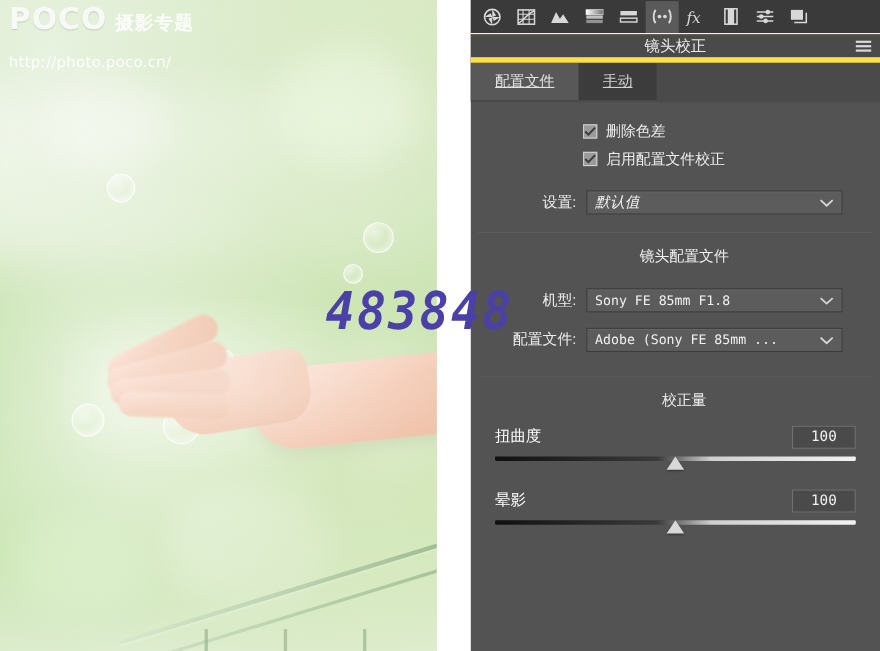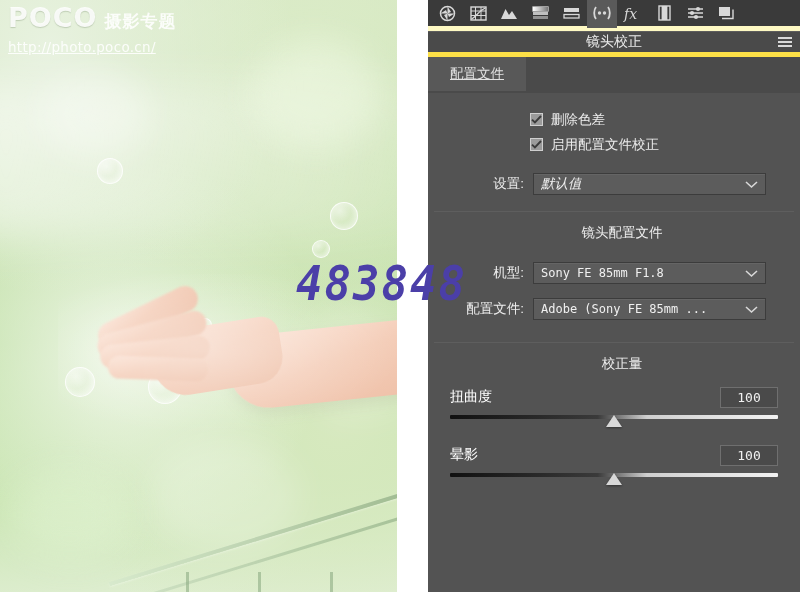--- a/index.html
+++ b/index.html
@@ -84,23 +84,22 @@
     color: rgba(255,255,255,0.88); pointer-events: none; user-select:none;
   }
   #wm-line1 { display:flex; align-items:baseline; gap:7px; }
   #wm-poco {
     font-size: 27px; font-weight: 700; letter-spacing: 1px;
     font-family: "DejaVu Sans", sans-serif;
     text-shadow: 0 1px 1px rgba(120,140,110,0.35);
   }
   #wm-cn { font-size: 17px; font-weight: 700; letter-spacing: 1px; }
   #wm-url {
-    font-size: 13.5px; letter-spacing: .3px; margin-top: 6px;
+    font-size: 13.5px; letter-spacing: .3px; margin-top: 16px;
     font-family: "DejaVu Sans", sans-serif;
-    text-decoration: underline;
   }
 
   
   #lcd-number {
     position: absolute; left: 296px; top: 258px;
     font-family: "DejaVu Sans Mono", monospace;
     font-size: 44px; font-weight: 700; font-style: italic;
     letter-spacing: 2px; color: #4b3fa8;
     transform: scaleY(1.08);
     white-space: nowrap; user-select:none; z-index: 40;
@@ -108,21 +107,21 @@
 
   
   #panel {
     position: absolute; left: 428px; top: 0; width: 372px; height: 592px;
     background: #535353; color: #e6e6e6;
     font-size: 13px;
   }
   
   #toolbar {
     height: 31px; background: #3a3a3a; display: flex; align-items: center;
-    padding-left: 4px; gap: 1px; border-bottom: 5px solid #fef9c3;
+    padding-left: 4px; gap: 1px; border-bottom: 1px solid #fef9c3;
   }
   .tb-icon {
     width: 30px; height: 29px; display: flex; align-items: center; justify-content: center;
     color: #d8d8d8;
   }
   .tb-icon.active { background: #5a5a5a; }
   .tb-icon svg { display:block; }
   
   #panel-title-bar {
     height: 26px; background: #4a4a4a;
@@ -336,20 +335,21 @@
       <div id="panel-title">镜头校正</div>
       <div id="panel-menu-icon">
           <i></i>
           <i></i>
           <i></i>
         </div>
     </div>
 
     <div id="tabs">
       <div class="tab active">配置文件</div>
+      <div class="tab inactive">手动</div>
       <div id="tab-filler"></div>
     </div>
     <div id="tabs-underline"></div>
 
     <div id="panel-body">
 
       <div style="height:14px"></div>
 
       <div class="chk-row">
         <span class="checkbox">

